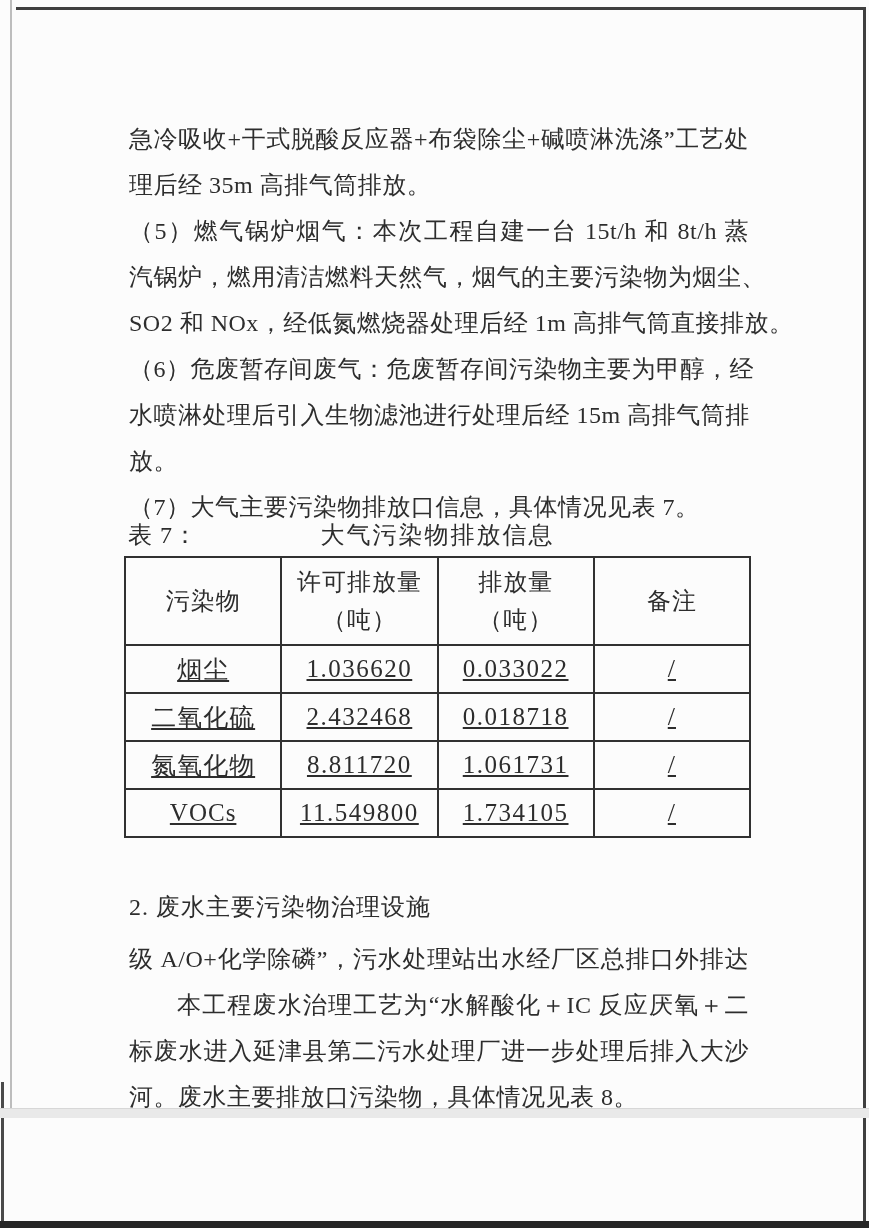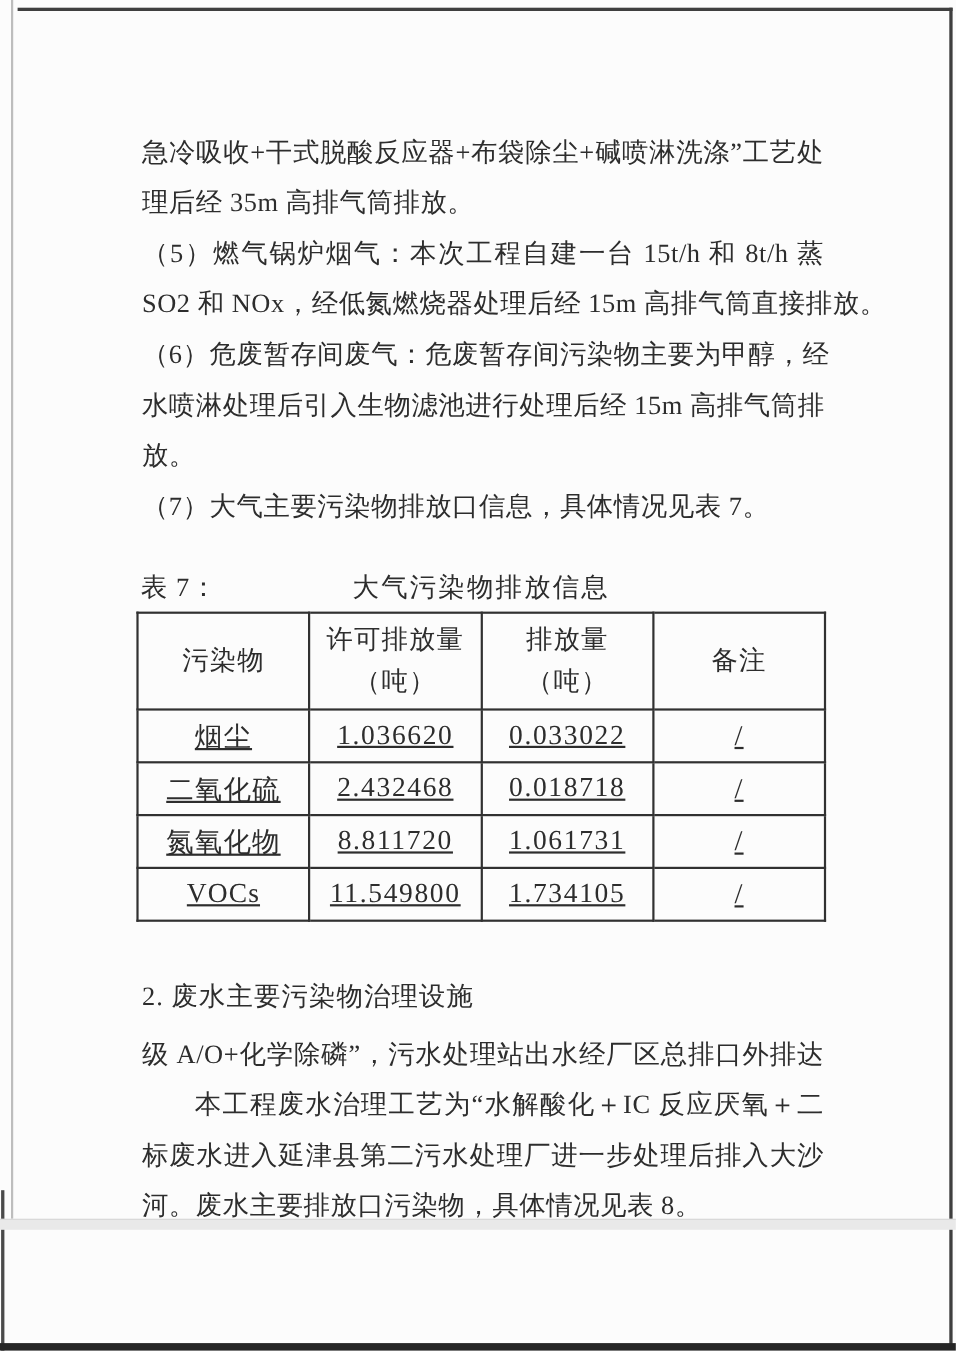--- a/index.html
+++ b/index.html
@@ -80,21 +80,22 @@
   <div class="seam-band"></div>
   <div class="edge-bottom"></div>
 
   <div class="textblock block-a">
     <div>
       <div class="line fill">急冷吸收+干式脱酸反应器+布袋除尘+碱喷淋洗涤”工艺处</div>
       <div class="line">理后经 35m 高排气筒排放。</div>
     </div>
     <div>
       <div class="line fill">（5）燃气锅炉烟气：本次工程自建一台 15t/h 和 8t/h 蒸</div>
-      <div class="line fill">SO2 和 NOx，经低氮燃烧器处理后经 15m 高排气筒直接排放。</div>
+      <div class="line fill">汽锅炉，燃用清洁燃料天然气，烟气的主要污染物为烟尘、</div>
+      <div class="line fill">SO2 和 NOx，经低氮燃烧器处理后经 1m 高排气筒直接排放。</div>
     </div>
     <div>
       <div class="line fill">（6）危废暂存间废气：危废暂存间污染物主要为甲醇，经</div>
       <div class="line fill">水喷淋处理后引入生物滤池进行处理后经 15m 高排气筒排</div>
       <div class="line">放。</div>
     </div>
     <div>
       <div class="line">（7）大气主要污染物排放口信息，具体情况见表 7。</div>
     </div>
   </div>

